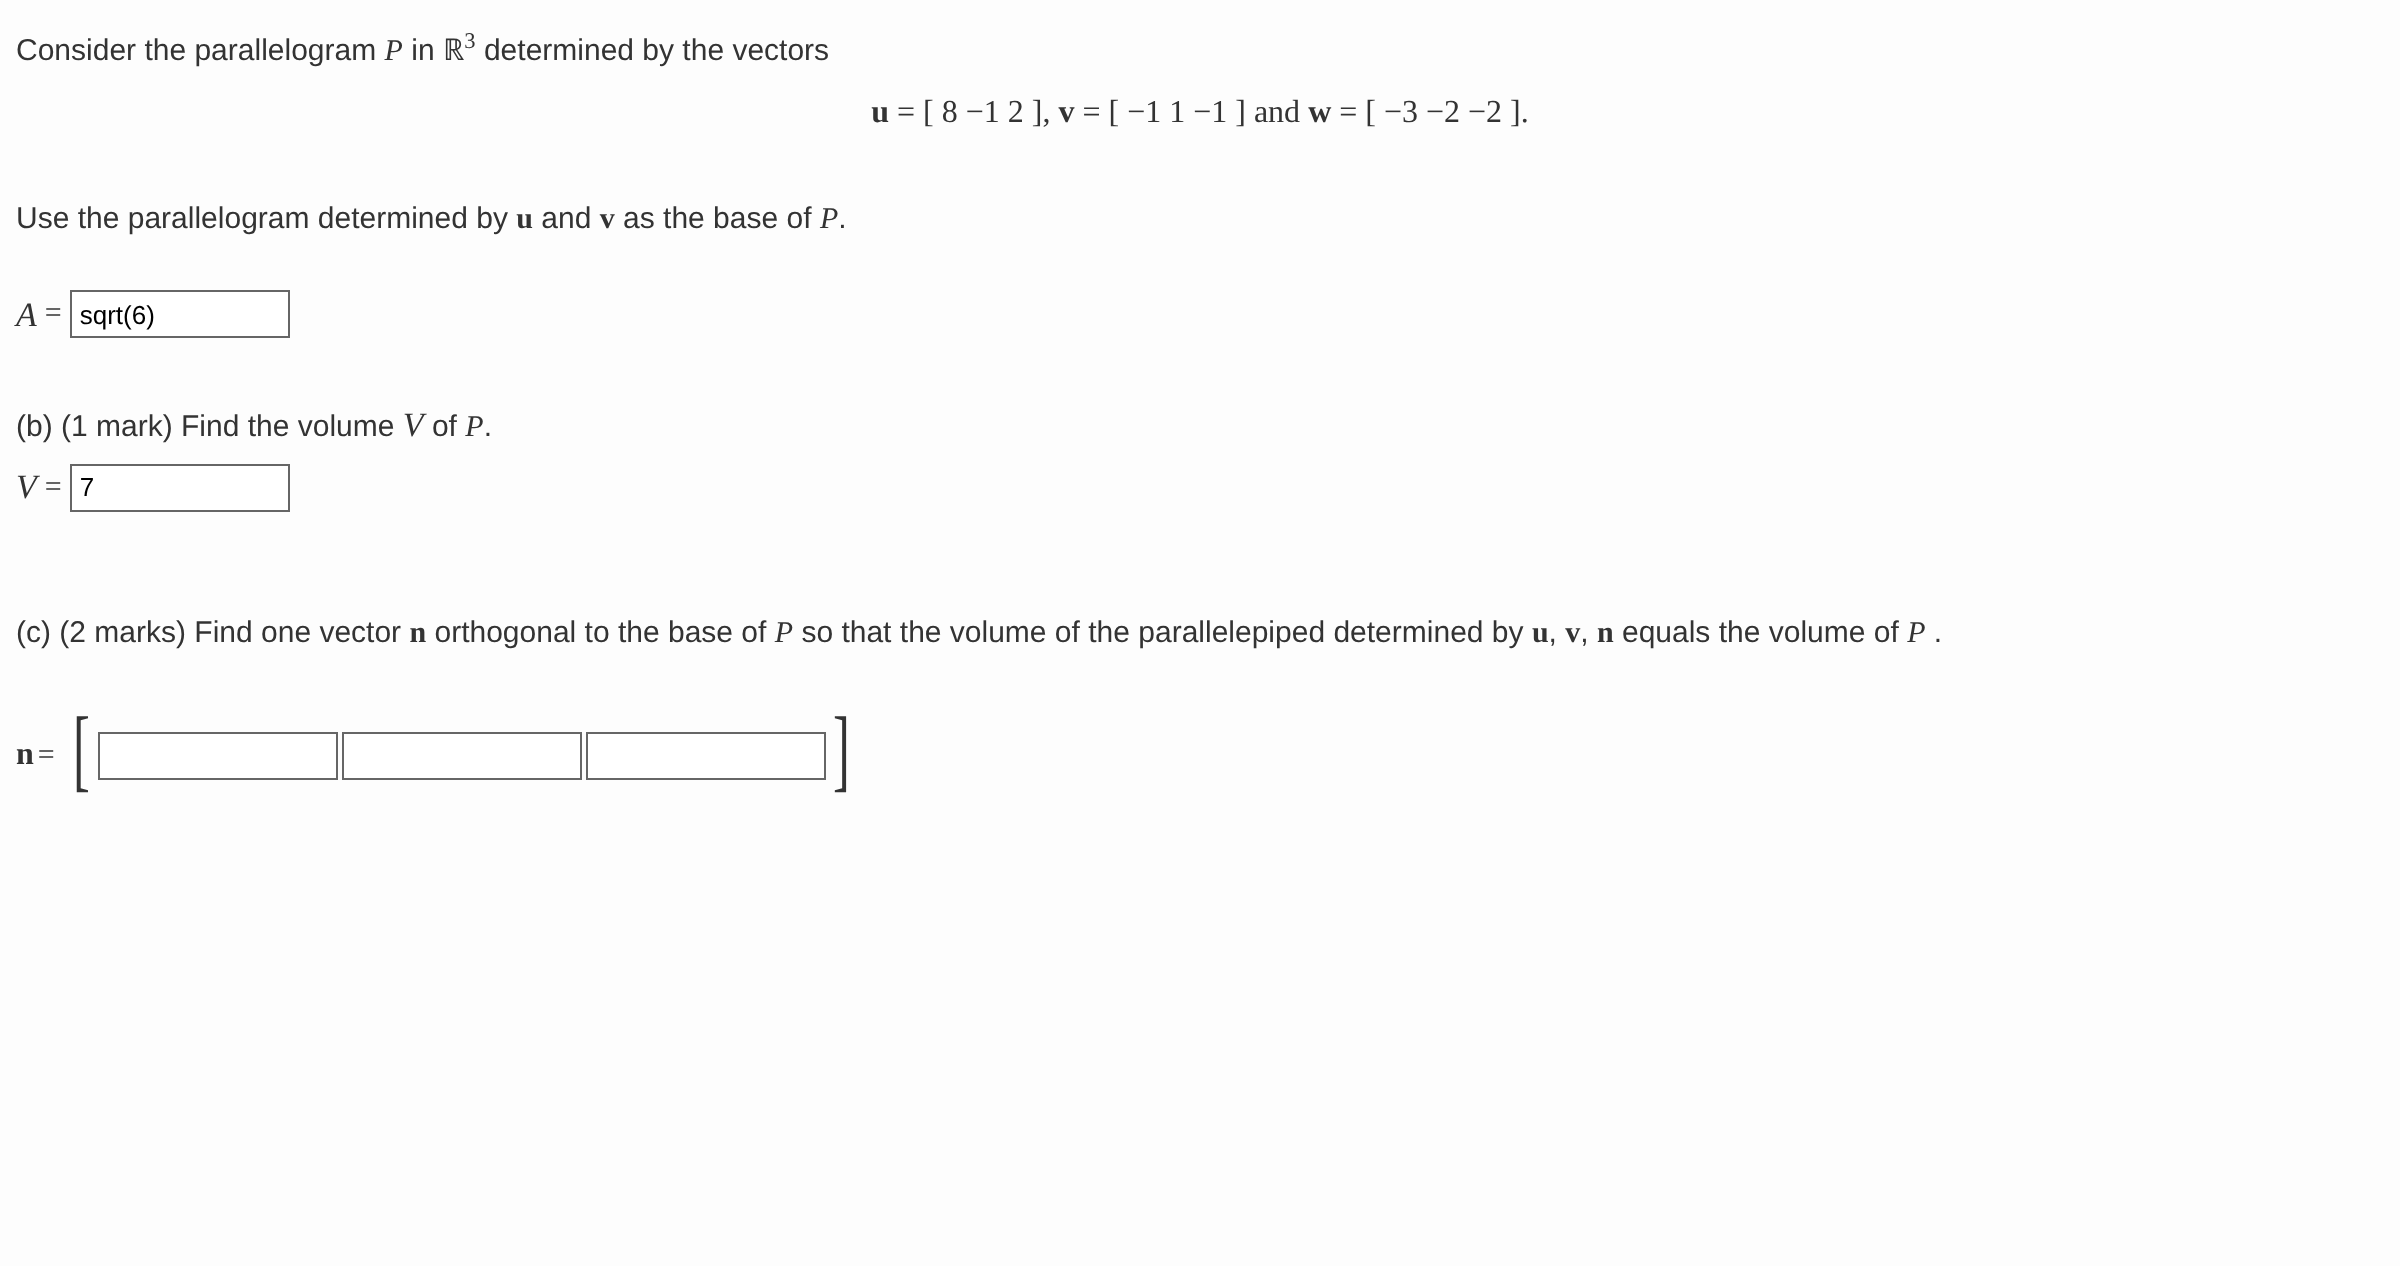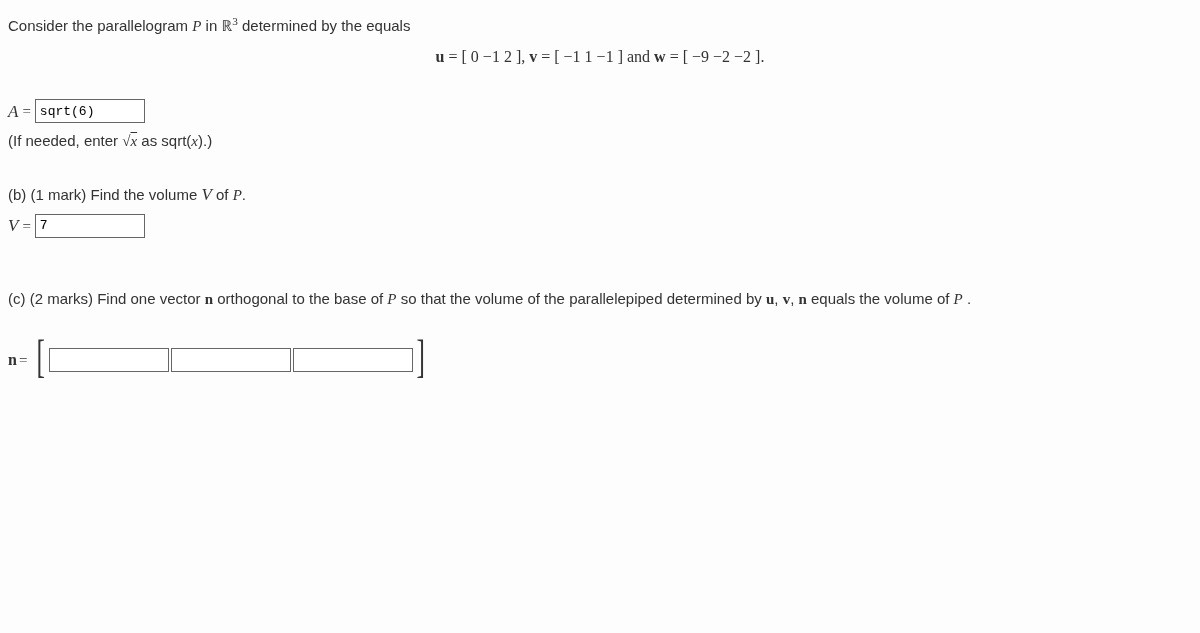--- a/index.html
+++ b/index.html
@@ -60,21 +60,21 @@
       gap: 4px;
     }
     .hint {
       margin-top: 4px;
     }
     input[type="text"] {
       border: 1px solid #666;
       height: 20px;
       padding: 11px 4px;
       font-size: 13px;
-      font-family: Liberation Mono, monospace;
+      font-family: Liberation Sans, sans-serif;
     }
     .small-input {
       width: 110px;
     }
     .vec-input {
       width: 120px;
     }
     .r3-sup {
       font-family: "Times New Roman", Times, serif;
     }
@@ -110,36 +110,36 @@
     }
     sup {
       font-size: 0.75em;
     }
   </style>
 </head>
 <body>
 
 <div class="content">
   <div class="intro">
-    <span>Consider the parallelogram </span><span class="math math-ital">P</span><span> in </span><span class="bbR">ℝ</span><sup class="r3-sup">3</sup><span> determined  by the equals</span>
+    <span>Consider the parallelogram </span><span class="math math-ital">P</span><span> in </span><span class="bbR">ℝ</span><sup class="r3-sup">3</sup><span> determined  by the vectors</span>
   </div>
 
   <div class="equation-line">
-    <span class="math-bold">u</span><span class="math"> = </span><span class="math">[ 0   −1   2 ]</span><span class="math">,  </span><span class="math-bold">v</span><span class="math"> = </span><span class="math">[ −1   1   −1 ]</span><span> and </span><span class="math-bold">w</span><span class="math"> = </span><span class="math">[ −9   −2   −2 ].</span>
+    <span class="math-bold">u</span><span class="math"> = </span><span class="math">[ 8   −1   2 ]</span><span class="math">,  </span><span class="math-bold">v</span><span class="math"> = </span><span class="math">[ −1   1   −1 ]</span><span> and </span><span class="math-bold">w</span><span class="math"> = </span><span class="math">[ −3   −2   −2 ].</span>
   </div>
 
+  <div class="section">
+    <span>Use the parallelogram determined by </span><span class="math-bold">u</span><span> and </span><span class="math-bold">v</span><span> as the base of </span><span class="math math-ital">P</span><span>.</span>
+  </div>
 
   <div class="section part-a">
     <div class="answer-row">
       <span class="cal">A</span>
         <span class="math"> =</span>
       <input type="text" class="small-input" value="sqrt(6)" style="">
-    </div>
-    <div class="hint">
-      <span>(If needed, enter </span><span class="sqrt-sym">√</span><span class="math math-ital overline">x</span><span> as sqrt(</span><span class="math math-ital">x</span><span>).)</span>
     </div>
   </div>
 
   <div class="section part-b">
     <div>
       <span>(b) (1 mark) Find the volume </span><span class="cal">V</span><span> of </span><span class="math math-ital">P</span><span>.</span>
     </div>
     <div class="answer-row">
       <span class="cal">V</span>
         <span class="math"> =</span>

